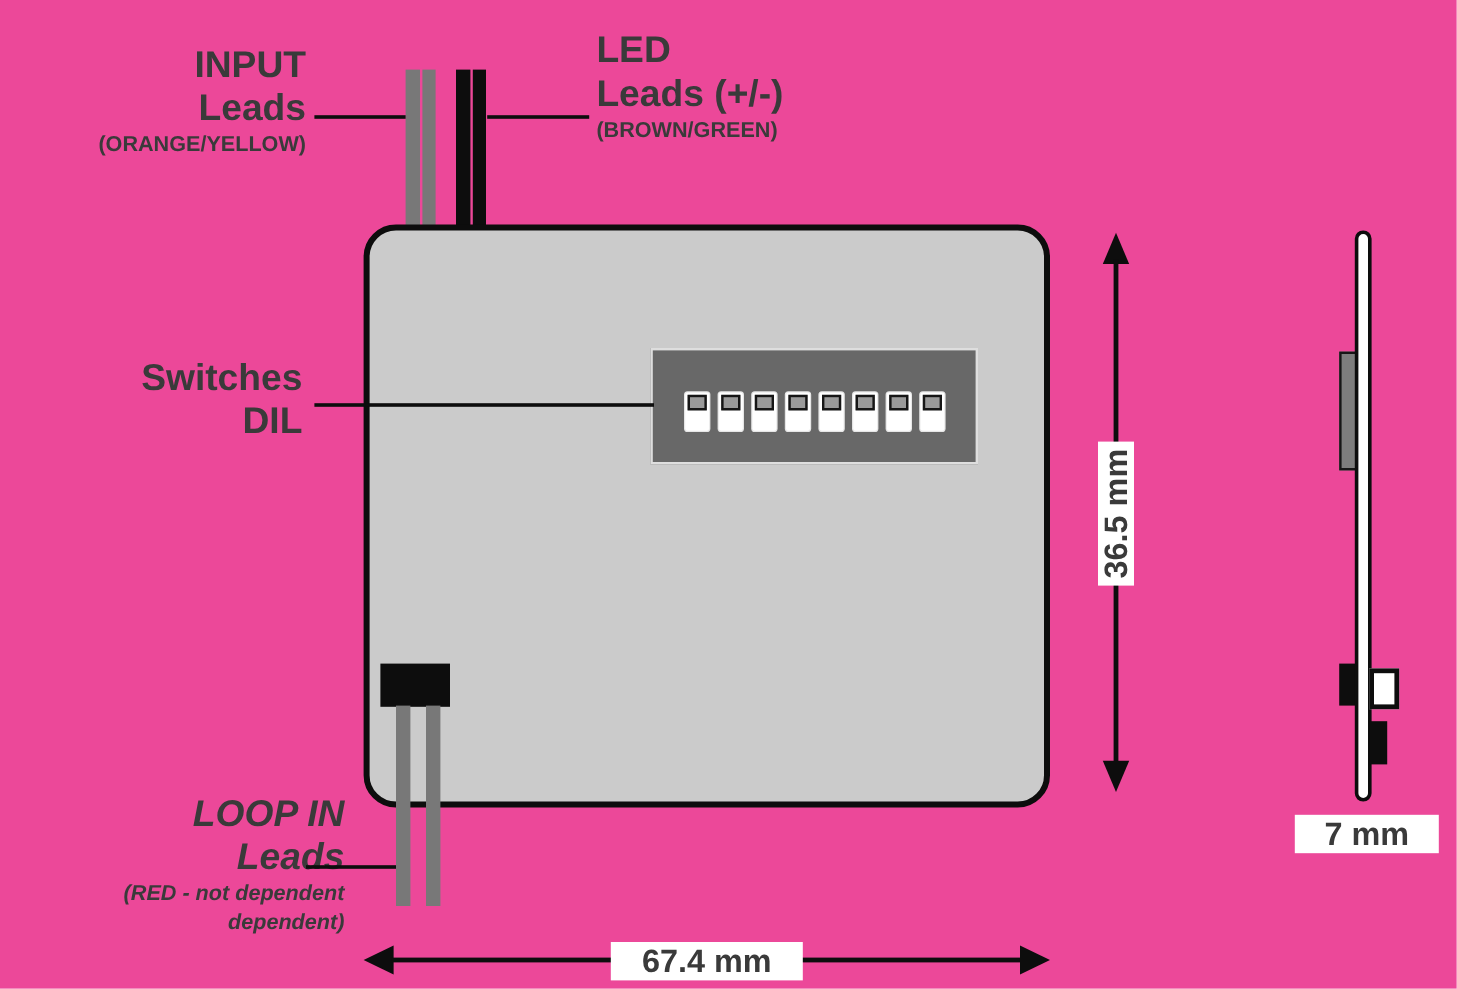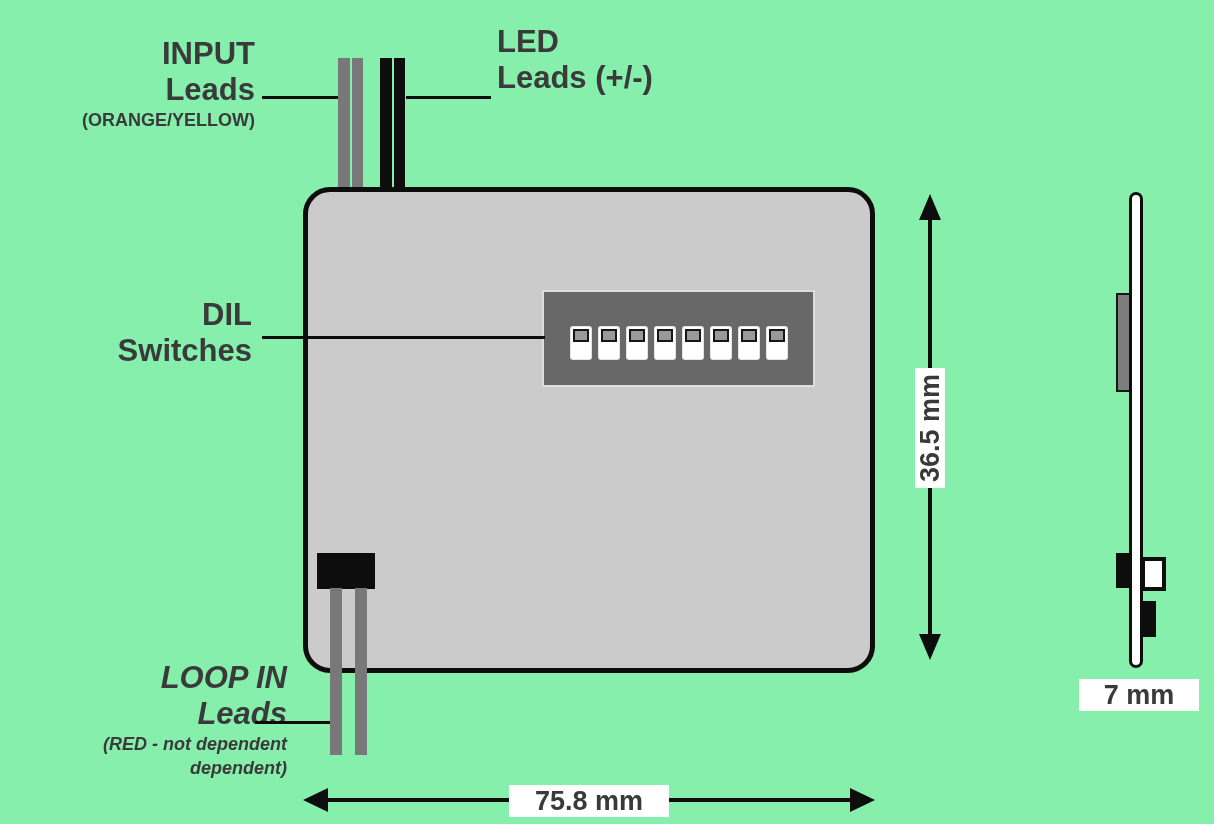--- a/index.html
+++ b/index.html
@@ -1,19 +1,19 @@
 <!DOCTYPE html>
 <html style="--body-fill: #cbcbcb; --outline: #0d0d0d; --panel-fill: #686868; --knob-fill: #9a9a9a; --wire-gray: #787878; --text: #3a3a3a;"><head>
 <meta charset="utf-8">
 <style>
   html,body{margin:0;padding:0;background:#fff;}
   .canvas{
     position:relative;
     width:1214px;height:824px;
-    background:#86efac;
+    background:#ec4899;
     overflow:hidden;
     font-family:"Liberation Sans", sans-serif;
     font-weight:bold;
     color:var(--text,#3a3a3a);
   }
   .abs{position:absolute;box-sizing:border-box;}
 
   
   .label{position:absolute;}
   .label.right{text-align:right;}
@@ -95,20 +95,21 @@
 
   <div class="label right" style="right:959px;top:36px;">
     <div class="lbl-big">INPUT</div>
     <div class="lbl-big">Leads</div>
     <div class="lbl-small">(ORANGE/YELLOW)</div>
   </div>
 
   <div class="label left" style="left:497px;top:24px;">
     <div class="lbl-big">LED</div>
     <div class="lbl-big">Leads (+/-)</div>
+    <div class="lbl-small">(BROWN/GREEN)</div>
   </div>
 
   <div class="wire gray" style="left:338px;top:58px;width:12px;height:133px;"></div>
   <div class="wire gray" style="left:352px;top:58px;width:11px;height:133px;"></div>
   <div class="wire black" style="left:380px;top:58px;width:12px;height:133px;"></div>
   <div class="wire black" style="left:394px;top:58px;width:11px;height:133px;"></div>
 
   <div class="abs body-rect" style="left:303px;top:187px;width:572px;height:486px;"></div>
 
   <div class="leader" style="left:262px;top:96px;width:76px;"></div>
@@ -135,22 +136,22 @@
       </div>
       <div class="dip-switch">
         <div class="dip-knob"></div>
       </div>
       <div class="dip-switch">
         <div class="dip-knob"></div>
       </div>
     </div>
 
   <div class="label right" style="right:962px;top:297px;">
+    <div class="lbl-big">Switches</div>
     <div class="lbl-big">DIL</div>
-    <div class="lbl-big">Switches</div>
   </div>
   <div class="leader" style="left:262px;top:336px;width:283px;"></div>
 
   <div class="abs loop-chip" style="left:317px;top:553px;width:58px;height:36px;"></div>
   <div class="wire gray" style="left:330px;top:588px;width:12px;height:167px;"></div>
   <div class="wire gray" style="left:355px;top:588px;width:12px;height:167px;"></div>
 
   <div class="label right" style="right:927px;top:660px;font-style:italic;">
     <div class="lbl-big">LOOP IN</div>
     <div class="lbl-big">Leads</div>
@@ -160,21 +161,21 @@
   <div class="leader" style="left:255px;top:721px;width:75px;"></div>
 
   <div class="tri up" style="left:919px;top:194px;"></div>
   <div class="dim-shaft" style="left:928px;top:216px;width:4px;height:426px;"></div>
   <div class="tri down" style="left:919px;top:634px;"></div>
   <div class="dim-text" style="left:870px;top:413px;width:120px;height:30px;line-height:30px;transform:rotate(-90deg);">36.5 mm</div>
 
   <div class="tri pt-left" style="left:303px;top:788px;"></div>
   <div class="dim-shaft" style="left:326px;top:798px;width:524px;height:4px;"></div>
   <div class="tri pt-right" style="left:850px;top:788px;"></div>
-  <div class="dim-text" style="left:509px;top:785px;width:160px;height:32px;line-height:32px;">75.8 mm</div>
+  <div class="dim-text" style="left:509px;top:785px;width:160px;height:32px;line-height:32px;">67.4 mm</div>
 
   <div class="abs side-dil" style="left:1116px;top:293px;width:17px;height:99px;"></div>
   <div class="abs side-black" style="left:1116px;top:553px;width:16px;height:35px;"></div>
   <div class="abs side-bar" style="left:1129px;top:192px;width:14px;height:476px;"></div>
   <div class="abs side-white" style="left:1141px;top:557px;width:25px;height:34px;"></div>
   <div class="abs side-black" style="left:1141px;top:601px;width:15px;height:36px;"></div>
 
   <div class="tri pt-right" style="left:1089px;top:686px;"></div>
   <div class="tri pt-left" style="left:1166px;top:686px;"></div>
   <div class="dim-text" style="left:1079px;top:679px;width:120px;height:32px;line-height:32px;">7 mm</div>

